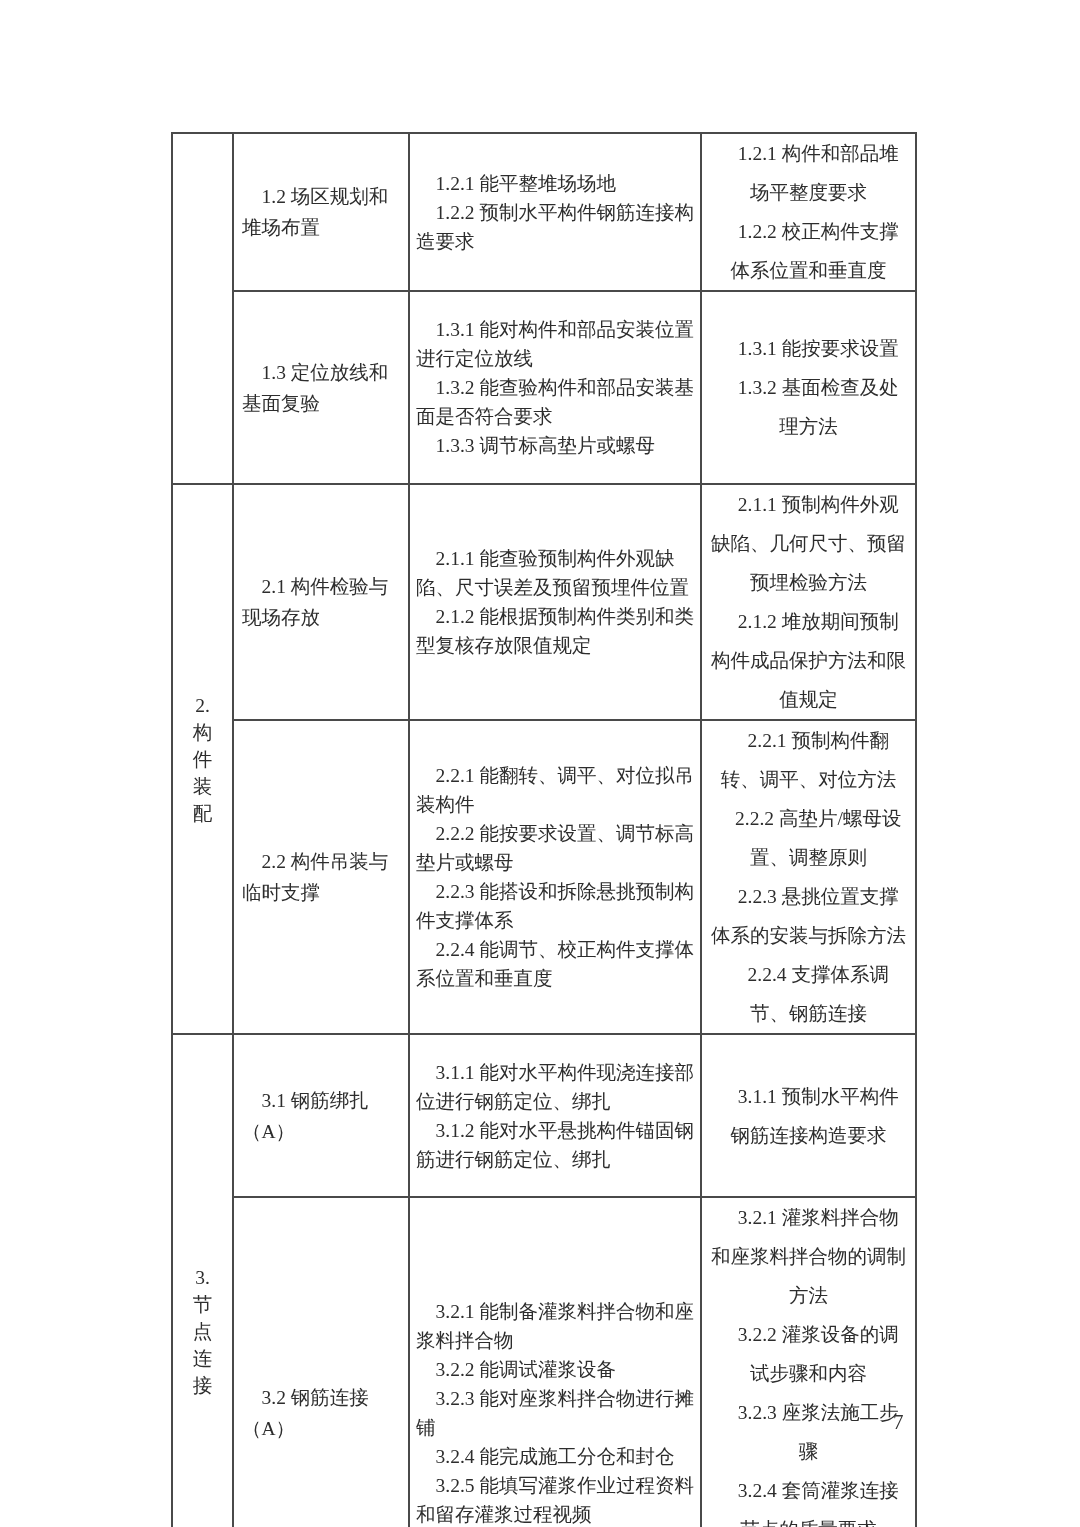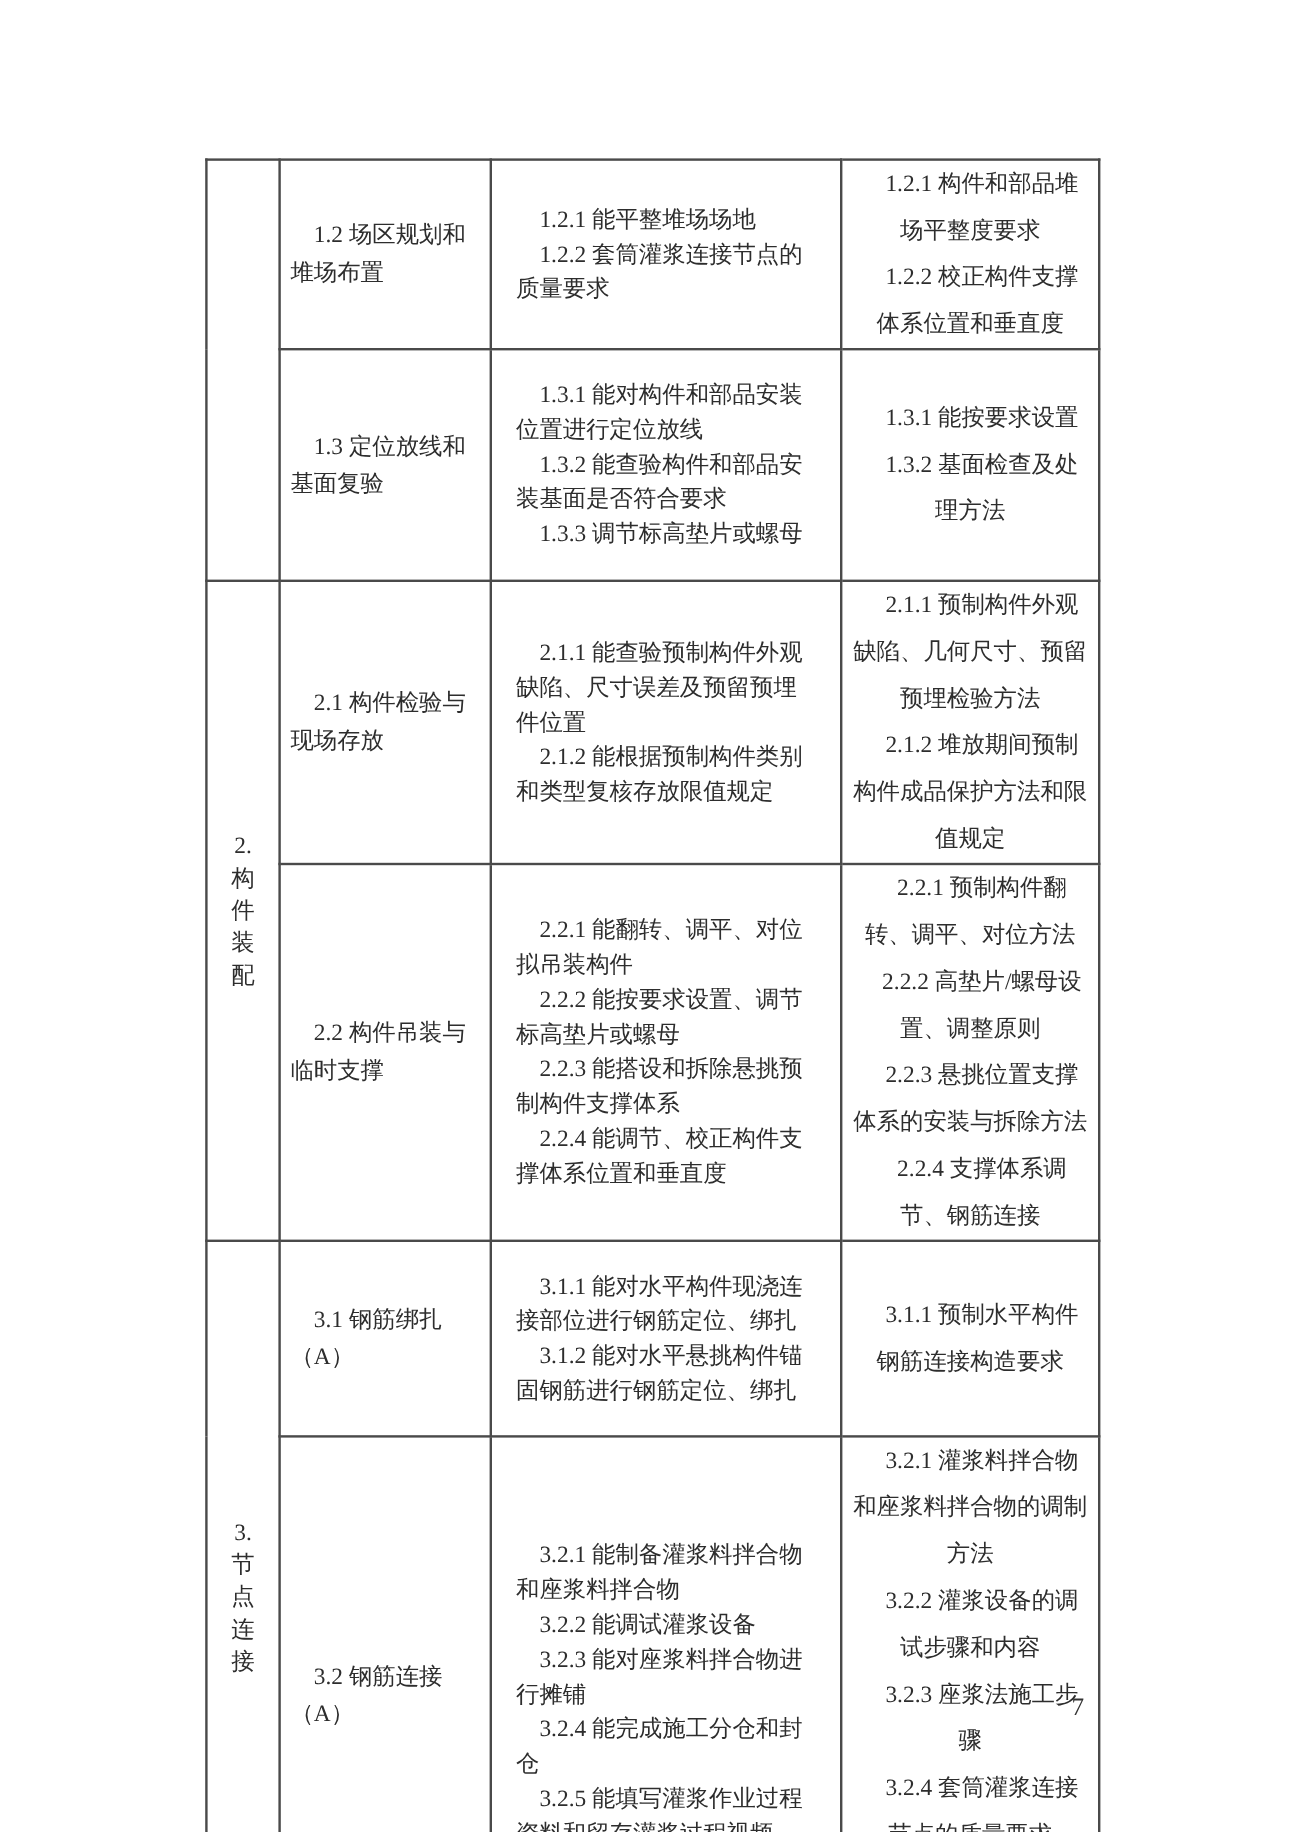--- a/index.html
+++ b/index.html
@@ -43,21 +43,21 @@
     line-height: 27px;
     padding: 0 2px;
   }
   td.work-cell {
     padding: 16px 8px;
     text-indent: 1em;
     white-space: pre-line;
     line-height: 31px;
   }
   td.skills-cell {
-    padding: 0 20px;
+    padding: 0 6px;
     line-height: 29px;
   }
   td.knowledge-cell {
     padding: 0 9px;
     line-height: 39px;
     text-align: center;
   }
   td.skills-cell p, td.knowledge-cell p {
     margin: 0;
     text-indent: 1em;
@@ -82,21 +82,21 @@
       <col style="width:292px">
       <col style="width:215px">
     </colgroup>
     <tbody>
       <tr class="r1">
         <td class="group-cell" rowspan="2"></td>
         <td class="work-cell">1.2 场区规划和
 堆场布置</td>
         <td class="skills-cell">
           <p>1.2.1 能平整堆场场地</p>
-          <p>1.2.2 套筒灌浆连接节点的质量要求</p>
+          <p>1.2.2 预制水平构件钢筋连接构造要求</p>
         </td>
         <td class="knowledge-cell">
           <p>1.2.1 构件和部品堆场平整度要求</p>
           <p>1.2.2 校正构件支撑体系位置和垂直度</p>
         </td>
       </tr>
 
       <tr class="r2">
         <td class="work-cell">1.3 定位放线和
 基面复验</td>

